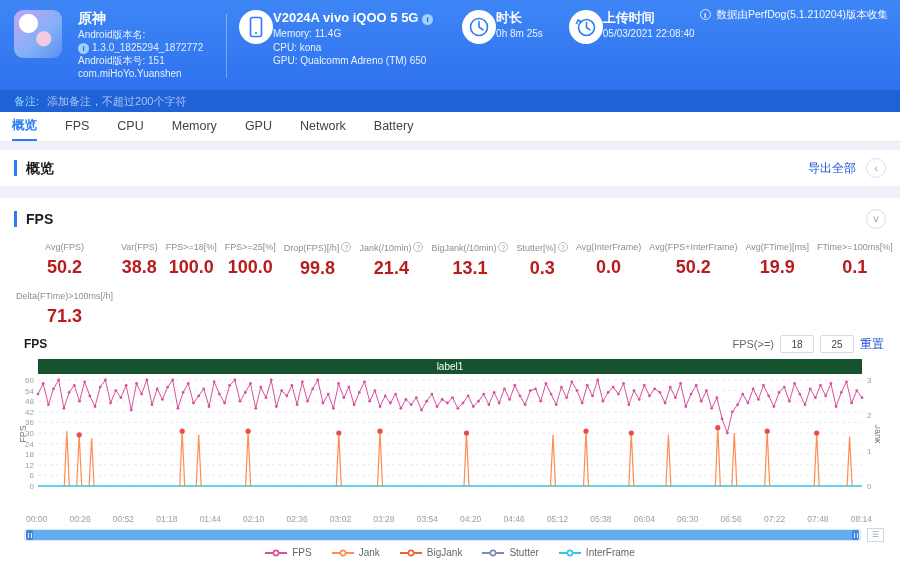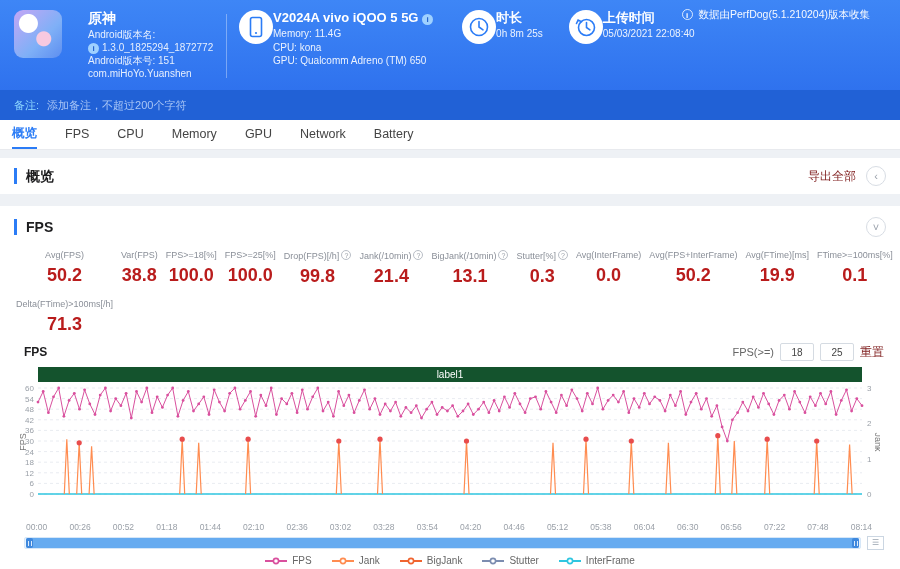--- a/index.html
+++ b/index.html
@@ -1,47 +1,47 @@
 <!DOCTYPE html>
 <html><head>
 <meta charset="utf-8">
 <style>
 *{margin:0;padding:0;box-sizing:border-box;}
 body{font-family:"Liberation Sans",sans-serif;background:#dfe4ea;}
 .page{width:900px;height:569px;background:#eef1f5;overflow:hidden;position:relative;margin:0;}
 
 .topbar{height:90px;background:linear-gradient(180deg,#3e86f6,#2f72ee);color:#fff;display:flex;padding:10px 14px 8px 14px;position:relative;}
-.app-block{display:flex;gap:26px;width:212px;}
+.app-block{display:flex;gap:16px;width:212px;}
 .app-icon{width:48px;height:48px;border-radius:9px;flex:none;background:
  radial-gradient(circle at 30% 28%,#ffffff 0 9px,transparent 10px),
  radial-gradient(circle at 62% 60%,#f7c9e0 0 7px,transparent 8px),
  linear-gradient(135deg,#c4a6f5,#7fb0f7 60%,#5d8ef0);}
 .app-meta{font-size:10px;line-height:13px;color:rgba(255,255,255,.88);}
 .app-name{font-size:14px;font-weight:bold;color:#fff;line-height:16px;margin-bottom:2px;}
 .mini-info{display:inline-block;width:11px;height:11px;border-radius:50%;background:#9fd1ff;color:#1f5ecc;font-size:8px;line-height:11px;text-align:center;font-weight:bold;margin-right:3px;}
 .v-divider{width:1px;background:rgba(255,255,255,.35);margin:4px 12px 4px 0;}
 .icon-circle{width:34px;height:34px;border-radius:50%;background:#fff;flex:none;display:flex;align-items:center;justify-content:center;}
 .hblock{display:flex;margin-right:26px;}
 .hblock .col{font-size:10px;line-height:13.5px;color:rgba(255,255,255,.9);}
 .hblock .title{font-size:13px;font-weight:bold;color:#fff;line-height:15px;margin-bottom:2px;white-space:nowrap;}
-.collector{position:absolute;top:8px;right:30px;font-size:10.5px;color:rgba(255,255,255,.95);}
-
-.note-bar{height:30px;background:#2161d6;display:flex;align-items:center;padding:0 14px;font-size:11px;}
+.collector{position:absolute;top:8px;right:12px;font-size:10.5px;color:rgba(255,255,255,.95);}
+
+.note-bar{height:22px;background:#2161d6;display:flex;align-items:center;padding:0 14px;font-size:11px;}
 .note-label{color:#8fd8ff;margin-right:8px;}
 .note-placeholder{color:#a9c6f6;}
 
 .tab-bar{height:30px;background:#fff;border-bottom:1px solid #e8eaee;display:flex;align-items:stretch;padding-left:12px;gap:28px;}
 .tab{font-size:12.5px;color:#444;display:flex;align-items:center;cursor:pointer;border-bottom:2px solid transparent;}
 .tab.active{color:#2b7cf6;border-bottom-color:#2b7cf6;font-weight:bold;}
 
 .card{background:#fff;}
 .overview-card{margin-top:8px;height:36px;display:flex;align-items:center;padding:0 14px;justify-content:space-between;}
 .sec-title{font-size:14px;font-weight:bold;color:#1d1d1f;border-left:3px solid #2b7cf6;padding-left:9px;line-height:16px;}
 .right-tools{display:flex;align-items:center;gap:10px;}
-.link{color:#7f1d1d;font-size:12px;cursor:pointer;}
+.link{color:#1d4ed8;font-size:12px;cursor:pointer;}
 .circle-btn{width:20px;height:20px;border-radius:50%;border:1px solid #d8dde4;color:#9aa1ab;font-size:11px;display:flex;align-items:center;justify-content:center;cursor:pointer;background:#fff;}
 
 .fps-card{margin-top:12px;height:371px;padding-top:8px;}
 .fps-head{display:flex;align-items:center;justify-content:space-between;padding:0 14px;height:26px;}
 .metrics-grid{display:grid;grid-template-columns:repeat(12,auto);justify-content:space-between;column-gap:8px;row-gap:12px;padding:10px 16px 4px 16px;}
 .metric{text-align:center;}
 .m-label{font-size:9px;color:#8a8f98;white-space:nowrap;}
 .info-q{display:inline-block;width:10px;height:10px;border-radius:50%;border:1px solid #b9bec6;color:#9aa0a8;font-size:7px;line-height:9px;text-align:center;margin-left:2px;vertical-align:1px;cursor:pointer;}
 .m-value{font-size:18px;font-weight:bold;color:#b91c1c;margin-top:5px;}
 

